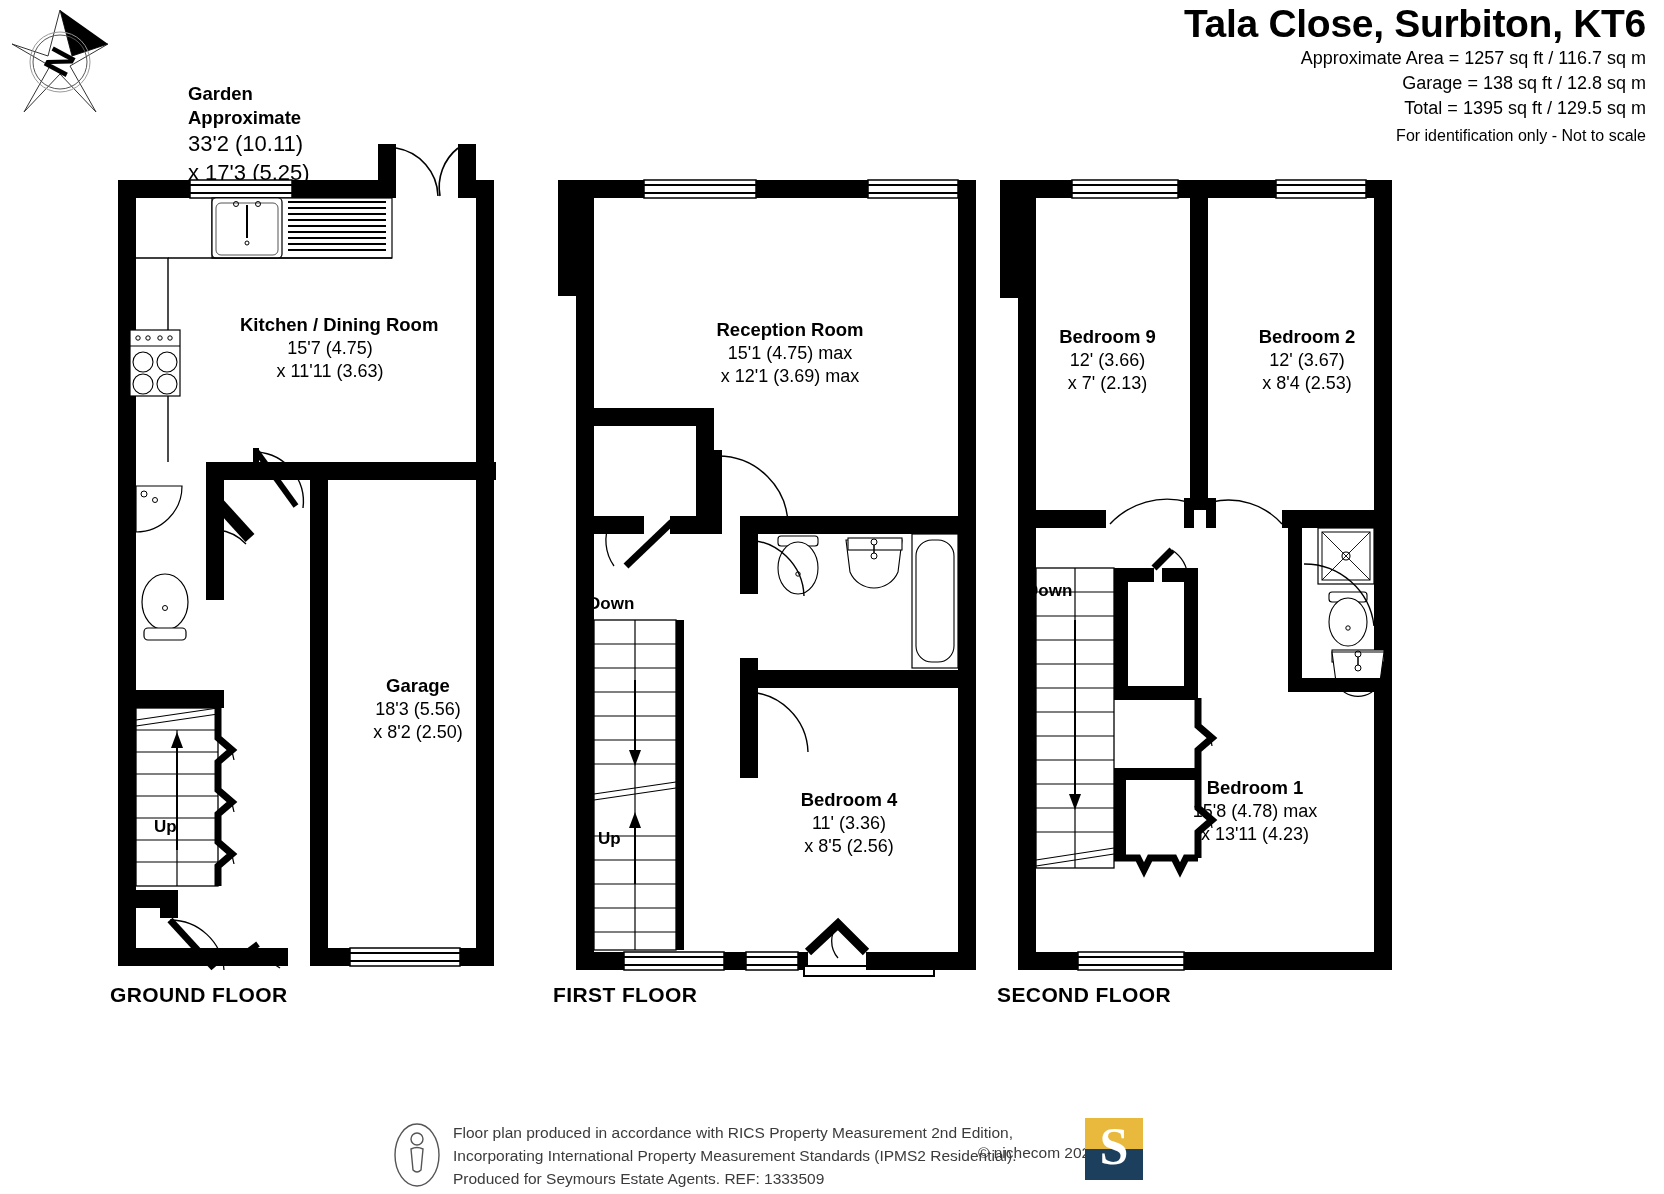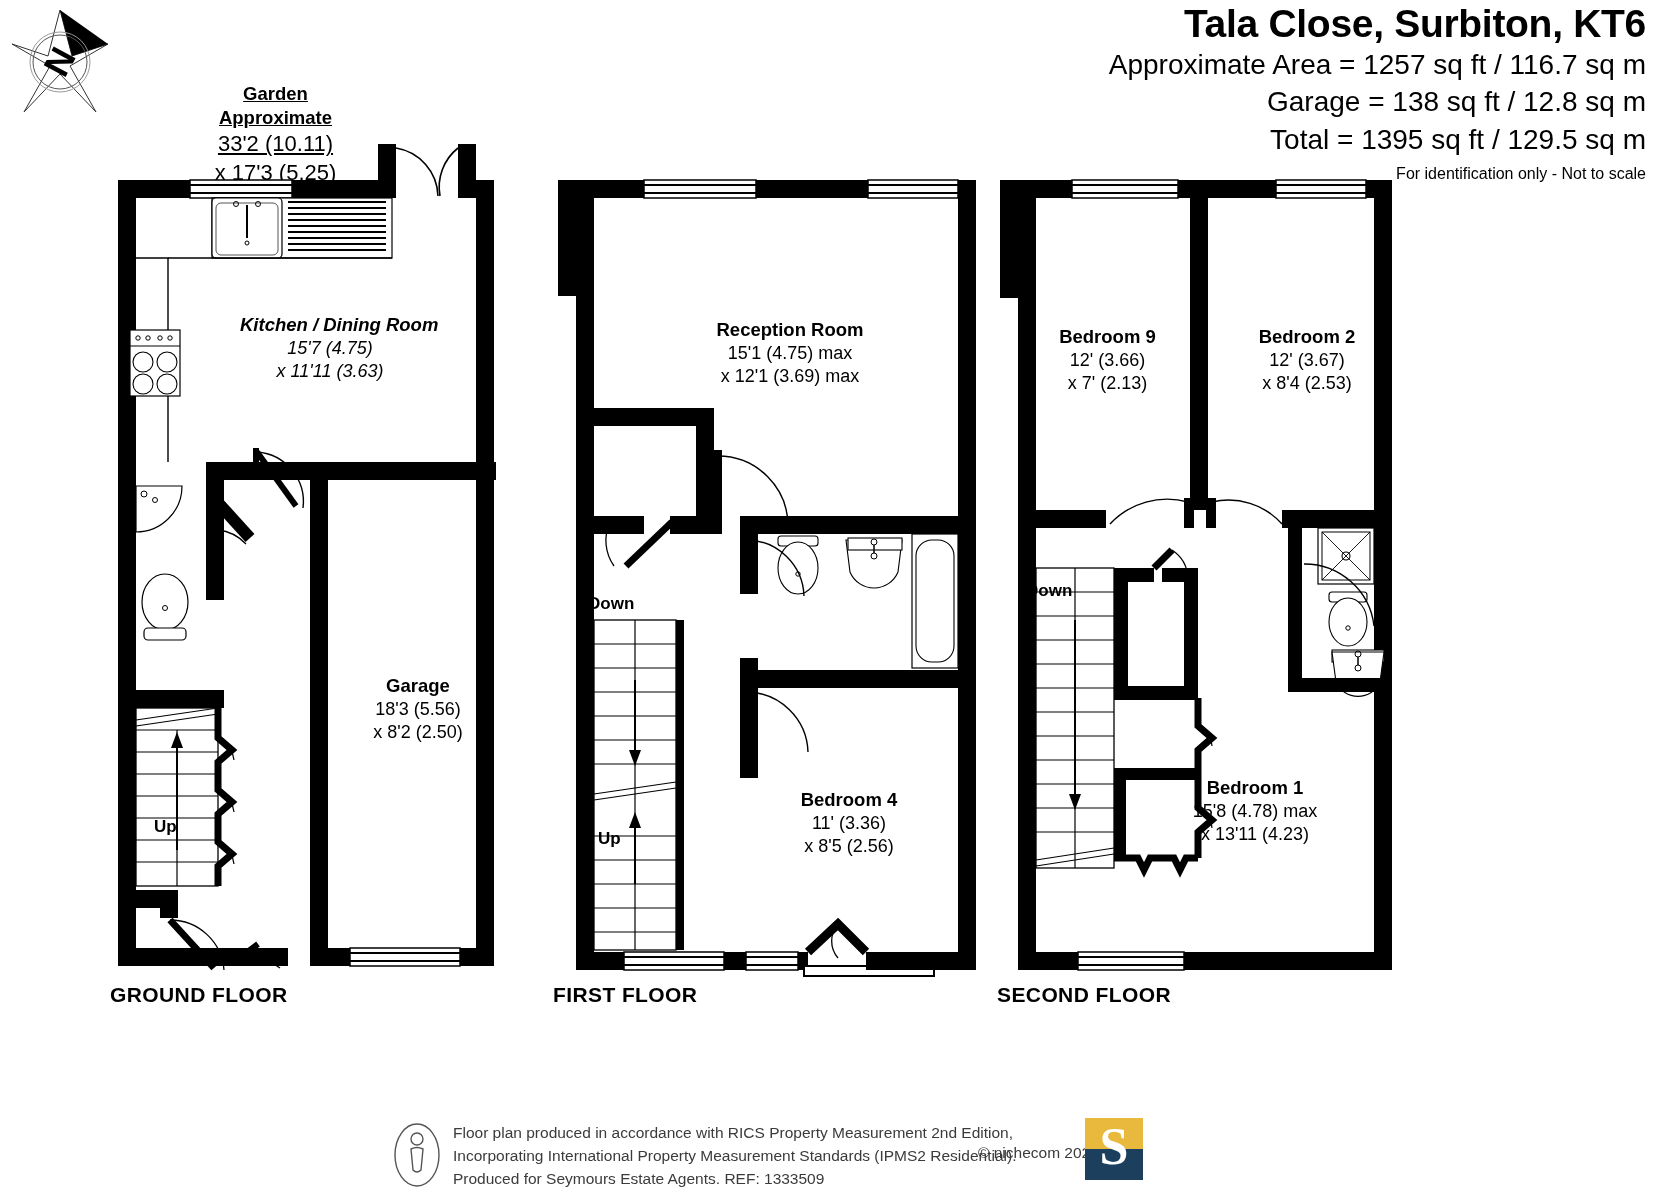--- a/index.html
+++ b/index.html
@@ -2,32 +2,32 @@
 <html><head>
 <meta charset="utf-8">
 <style>
   html,body{margin:0;padding:0;background:#ffffff;}
   body{width:1664px;height:1194px;position:relative;overflow:hidden;
        font-family:"Liberation Sans",sans-serif;color:#000;}
   .abs{position:absolute;}
   
   #header{right:18px;top:4px;text-align:right;}
   #title{font-size:39px;font-weight:bold;letter-spacing:-0.3px;line-height:1.05;}
-  .area-line{font-size:28px;line-height:1.27;margin-top:2px;}
+  .area-line{font-size:18px;line-height:1.27;margin-top:2px;}
   #not-to-scale{font-size:16px;margin-top:7px;}
   
   #compass{left:6px;top:4px;width:108px;height:116px;}
   
   .floor-caption{font-size:21px;font-weight:bold;letter-spacing:.4px;}
   
   .room{text-align:center;line-height:1.30;}
   .room .rname{font-size:18.5px;font-weight:bold;white-space:nowrap;}
   .room .rdim{font-size:18px;white-space:nowrap;}
   .tag{font-size:17px;font-weight:bold;}
-  .garden-label{text-align:center;line-height:1.30;text-decoration:underline;}
+  .garden-label{text-align:left;line-height:1.30;}
   .garden-label .g1{font-size:18.5px;font-weight:bold;}
   .garden-label .g2{font-size:22px;}
   
   svg{display:block;}
   
   #footer{left:393px;top:1120px;width:800px;height:74px;}
   #footer-text{left:60px;top:2px;font-size:15.5px;line-height:1.47;color:#3b3b3b;}
   #copyright{left:585px;top:24px;font-size:15.5px;color:#3b3b3b;}
   #ricsicon{left:0px;top:2px;width:48px;height:66px;}
   #seylogo{left:692px;top:-2px;width:58px;height:62px;}
@@ -190,21 +190,21 @@
     <rect x="366" y="350" width="18" height="486" fill="#000"></rect>
     <rect x="200" y="818" width="40" height="18" fill="#000"></rect>
     <rect x="240" y="818" width="110" height="18" fill="#fff" stroke="#000" stroke-width="1.5"></rect>
     <rect x="240" y="822" width="110" height="2" fill="#000"></rect>
     <rect x="240" y="830" width="110" height="2" fill="#000"></rect>
     <rect x="350" y="818" width="34" height="18" fill="#000"></rect>
   </g>
 </svg>
 </div>
 
-<div class="abs room" style="left:240px;top:313px;width:180px;font-style:italic;">
+<div class="abs room" style="left:240px;top:313px;width:180px;">
   <div class="rname">Kitchen / Dining Room</div>
   <div class="rdim">15'7 (4.75)</div>
   <div class="rdim">x 11'11 (3.63)</div>
 </div>
 <div class="abs room" style="left:346px;top:674px;width:144px;">
   <div class="rname">Garage</div>
   <div class="rdim">18'3 (5.56)</div>
   <div class="rdim">x 8'2 (2.50)</div>
 </div>
 <div class="abs tag" style="left:154px;top:817px;">Up</div>

